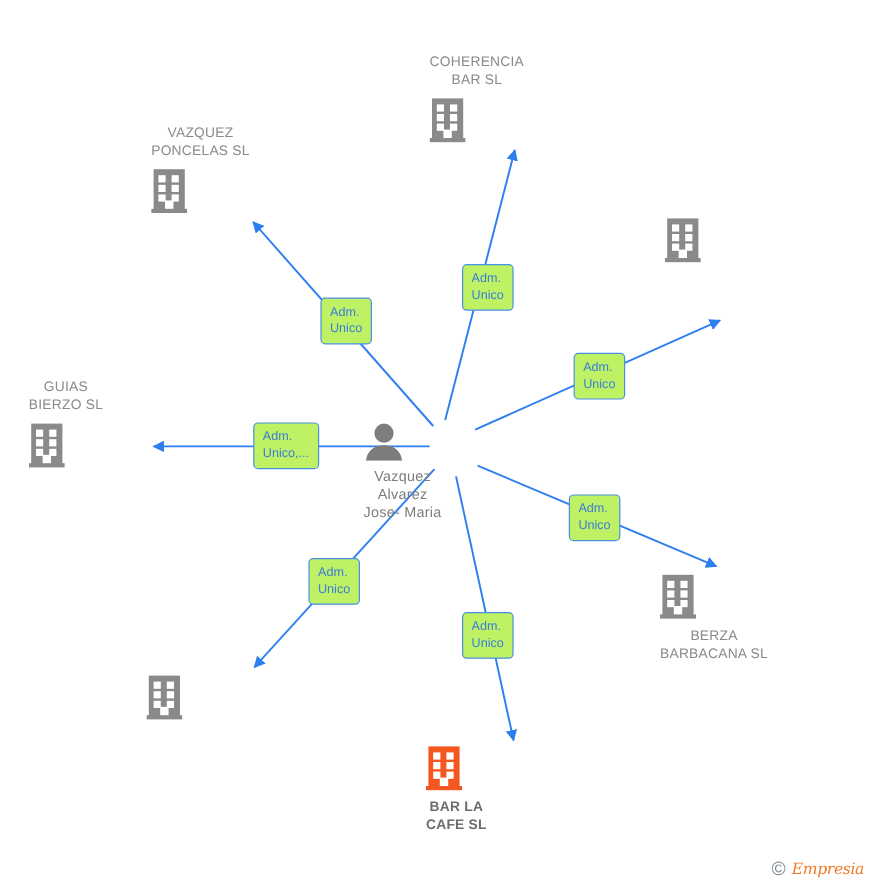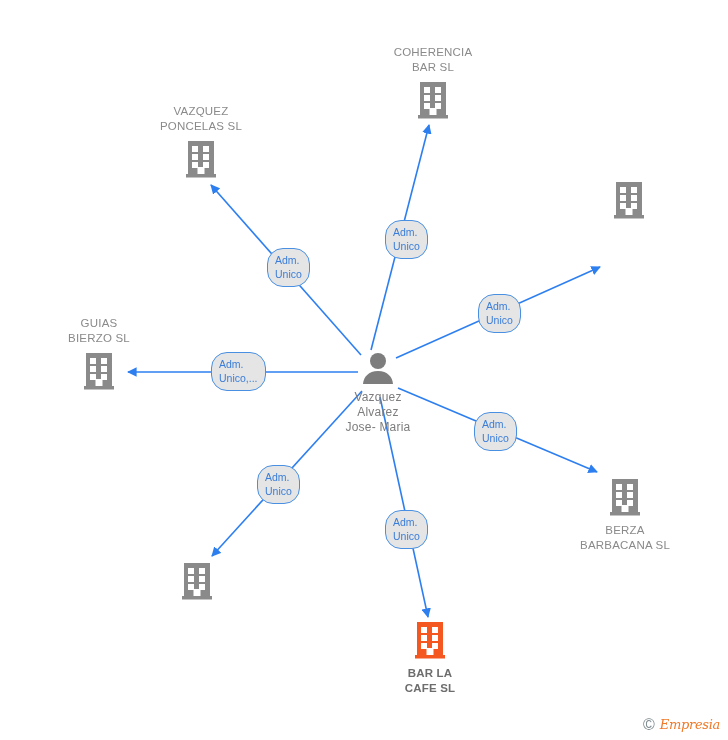--- a/index.html
+++ b/index.html
@@ -31,21 +31,21 @@
     height: 740px;
     pointer-events: none;
   }
   
   .node {
     position: absolute;
     width: 150px;
     margin-left: -75px;
     display: flex;
     flex-direction: column;
-    align-items: center;
+    align-items: flex-start;
     text-align: center;
   }
   .node-label {
     color: #8a8a8a;
     font-size: 11.5px;
     line-height: 14.5px;
     letter-spacing: 0.2px;
     white-space: pre-line;
   }
   .node-label.focus-label {
@@ -62,23 +62,23 @@
     display: block;
     line-height: 0;
   }
   .node.label-top .node-label { margin-bottom: 6px; }
   .node.label-bottom .node-label { margin-top: 6px; }
 
   
   .edge-label {
     position: absolute;
     box-sizing: border-box;
-    background: #e5e5e5;
+    background: #bef264;
     border: 1px solid #4a90e2;
-    border-radius: 16px;
+    border-radius: 4px;
     color: #3b7dd8;
     font-size: 10.5px;
     line-height: 14px;
     padding: 4px 7px 5px 7px;
     text-align: left;
     white-space: pre-line;
     z-index: 5;
   }
 
   

